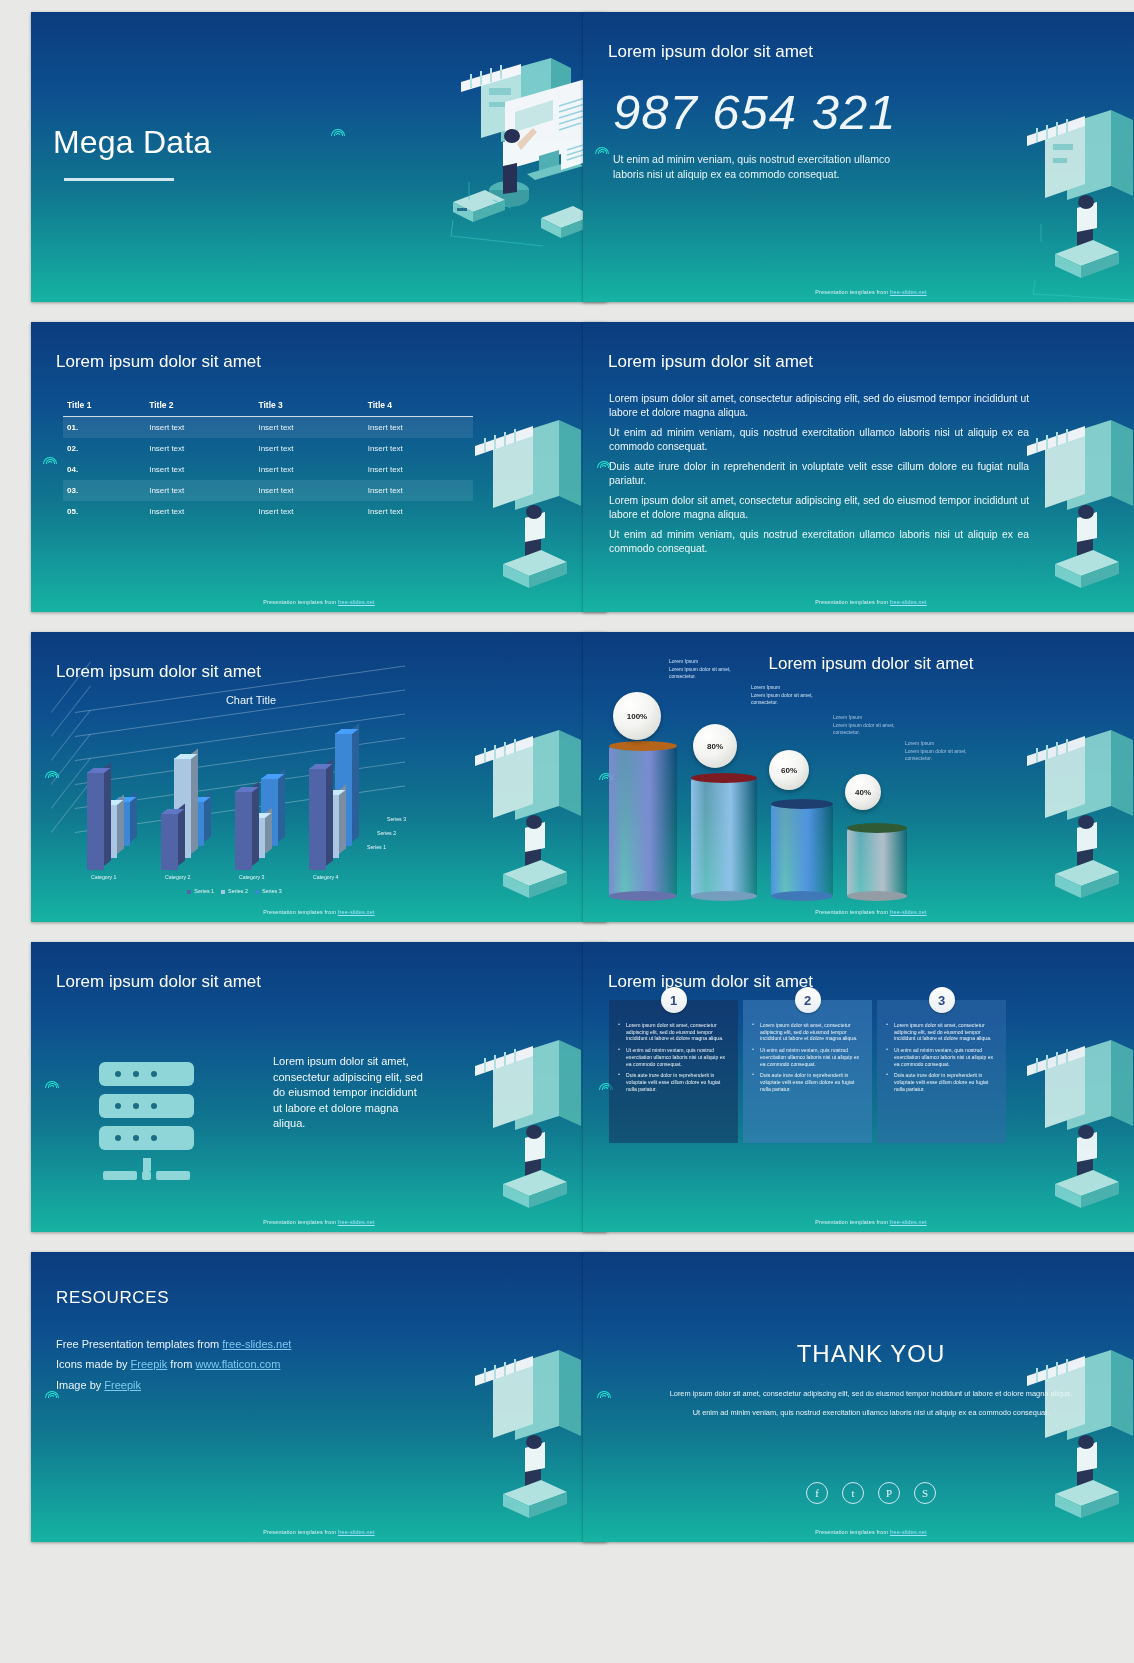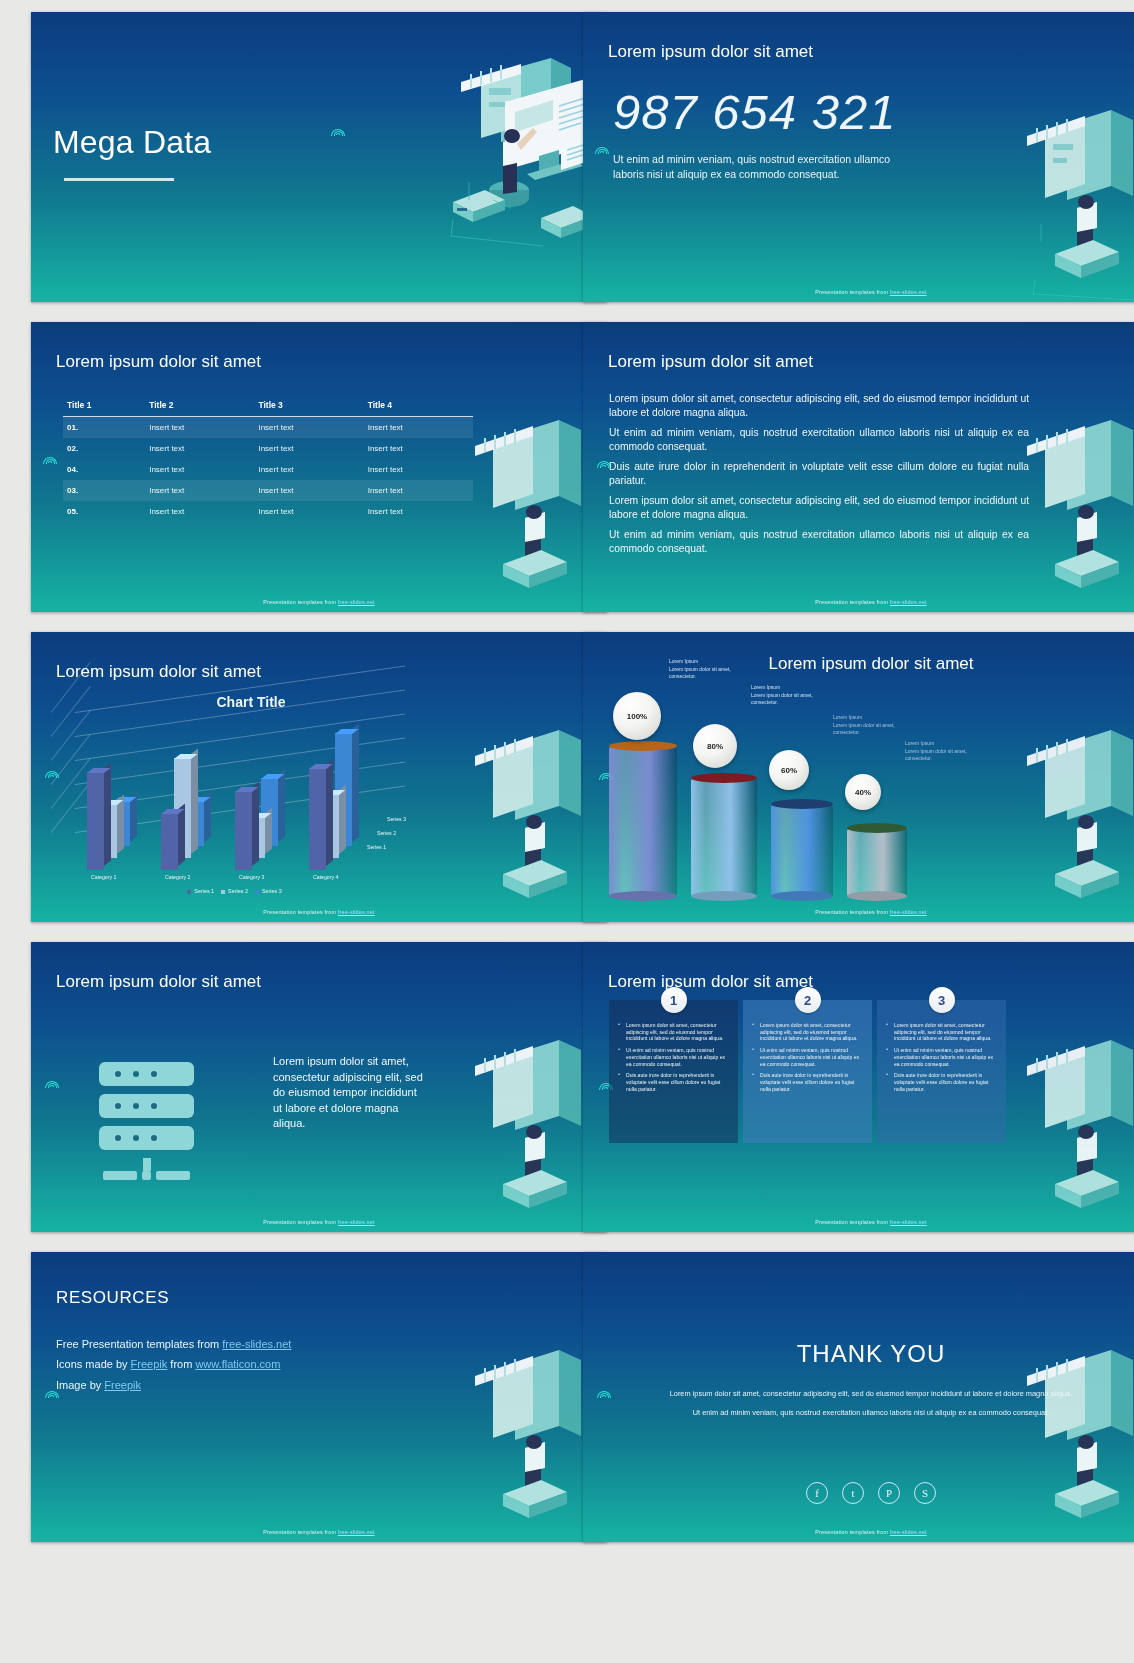--- a/index.html
+++ b/index.html
@@ -67,21 +67,21 @@
   .tbl td { padding:6px 4px; color:#e9f4f8; font-size:8px; }
   .tbl tr.alt td { background:rgba(255,255,255,.09); }
   .tbl td.idx { font-weight:bold; color:#fff; }
 
   
   .paras { position:absolute; left:26px; top:70px; width:420px; }
   .paras p { font-size:10.3px; line-height:1.36; color:#f0f7fa; margin-bottom:6px; text-align:justify;}
 
   
   .chart-wrap { position:absolute; left:20px; top:62px; width:400px; height:200px; }
-  .chart-title { position:absolute; width:100%; text-align:center; top:0; font-size:14px; font-weight:bold; color:#eaf6fa;}
+  .chart-title { position:absolute; width:100%; text-align:center; top:0; font-size:11px; font-weight:normal; color:#eaf6fa;}
   .gridwall { position:absolute; left:24px; top:18px; width:330px; height:130px; }
   .gridwall i { position:absolute; left:0; width:100%; height:1px; background:rgba(255,255,255,.28); transform:skewY(-8deg); transform-origin:left;}
   .floor { position:absolute; left:0; top:18px; width:56px; height:132px; }
   .floor i { position:absolute; left:0; top:0; width:64px; height:1px; background:rgba(255,255,255,.22); transform:rotate(-52deg); transform-origin:left;}
   .bars { position:absolute; left:34px; bottom:24px; height:128px; width:330px; }
   .bar { position:absolute; bottom:0; }
   .bar .front { position:absolute; bottom:0; left:0; width:100%; height:100%; }
   .bar .side { position:absolute; bottom:4px; left:100%; width:7px; height:100%;
                transform:skewY(-38deg); transform-origin:left bottom; }
   .bar .topf { position:absolute; top:-4px; left:0; width:100%; height:5px;

